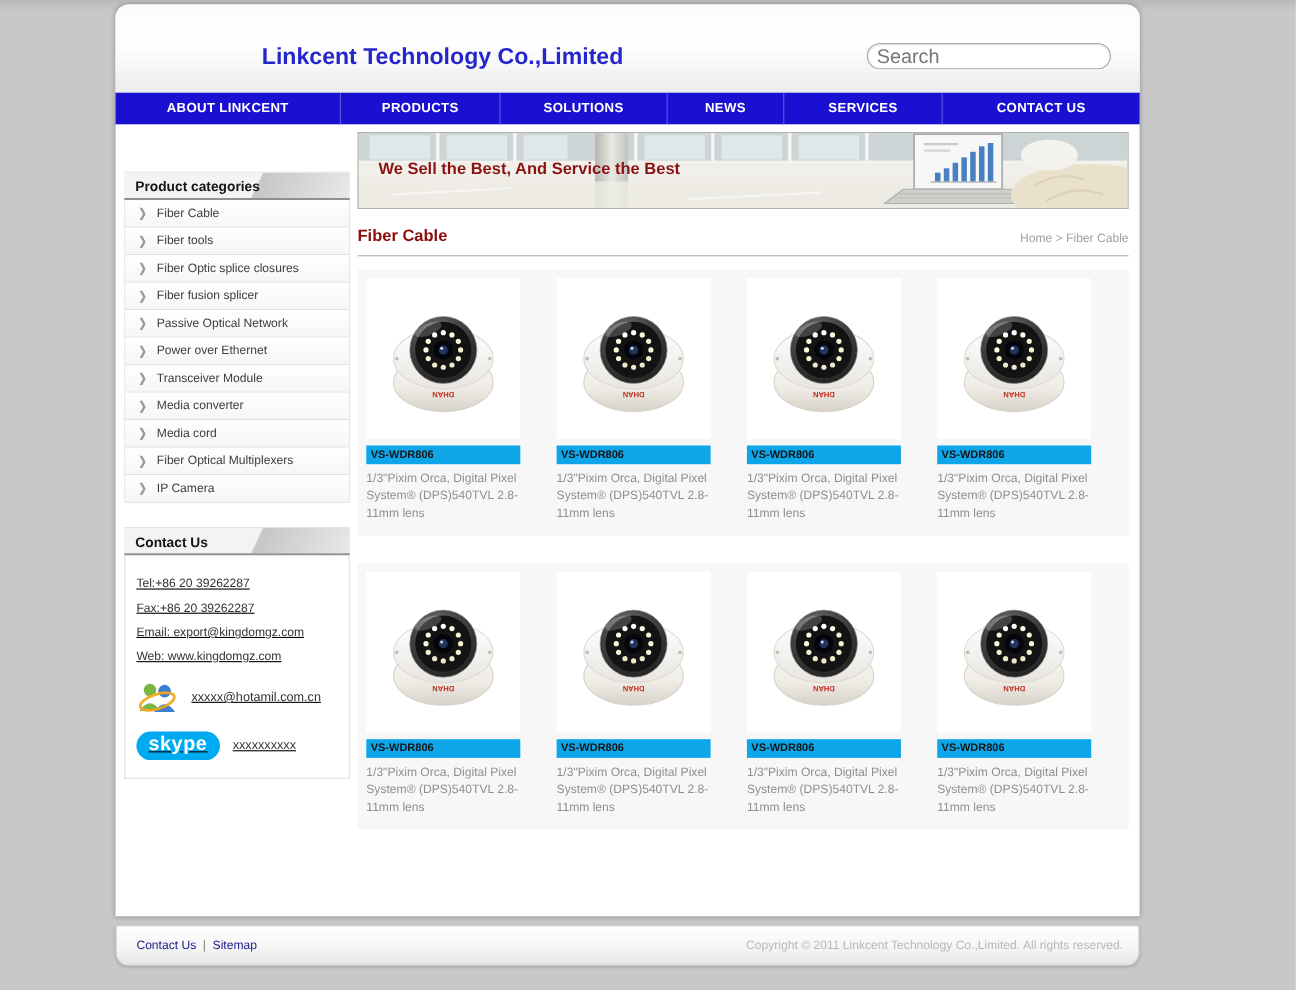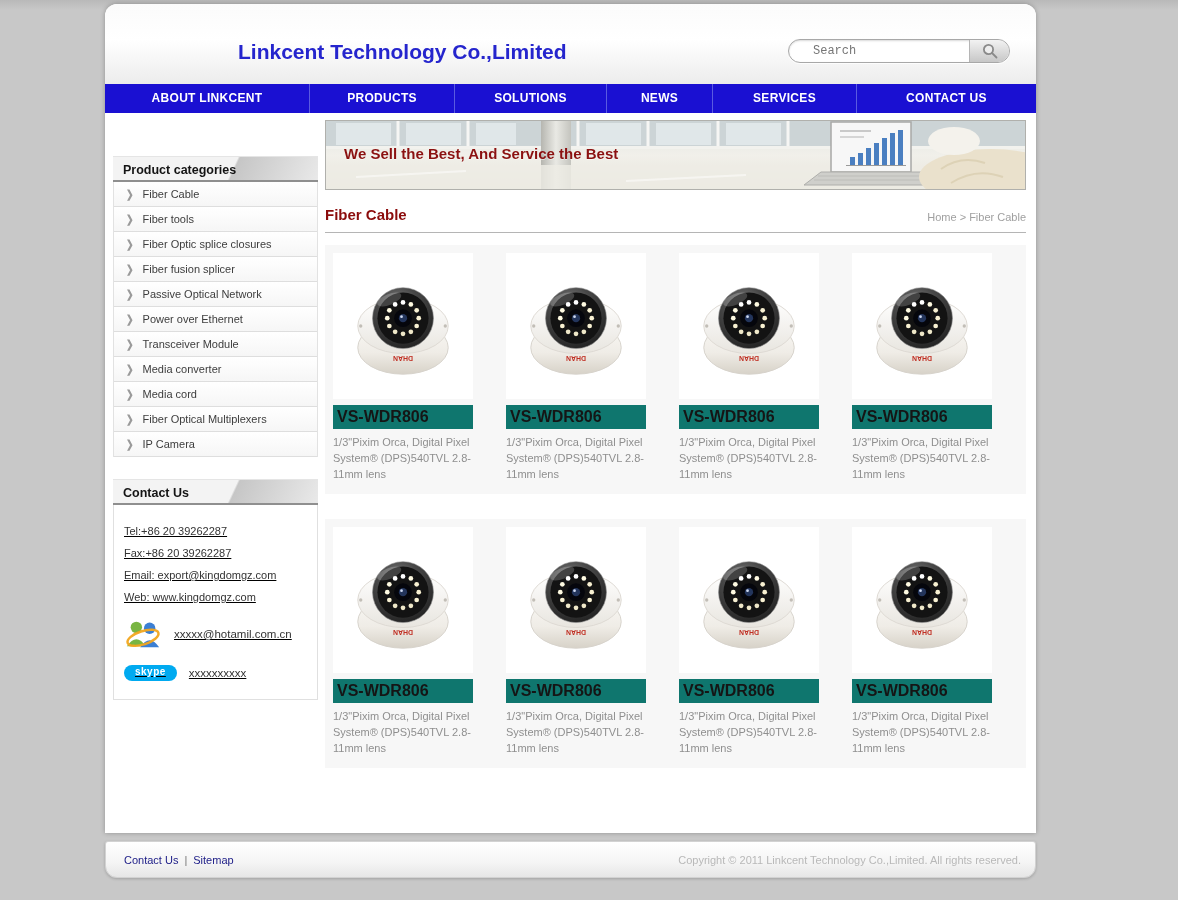--- a/index.html
+++ b/index.html
@@ -24,22 +24,22 @@
   .logo svg { display:block; margin:0 auto; }
   .logo-text { font-family:"Liberation Serif", serif; font-size:21px; color:#2a2ab5; letter-spacing:1px; margin-top:-4px; }
   .company-title { position:absolute; left:133px; top:36px; font-size:21px; font-weight:bold; color:#2525cd; }
   .search {
     position:absolute; right:26px; top:35px; width:222px; height:24px;
     border:1px solid #a8a8a8; border-radius:13px; background:#fff;
     display:flex; align-items:stretch; overflow:hidden;
     box-shadow:0 1px 0 rgba(255,255,255,.8), inset 0 1px 2px rgba(0,0,0,.15);
   }
   .search input {
-    flex:1; border:none; outline:none; padding-left:24px;
-    font-size:12px; color:#444; font-family:Liberation Mono, monospace; background:transparent;
+    flex:1; border:none; outline:none; padding-left:8px;
+    font-size:18px; color:#444; font-family:Liberation Sans, sans-serif; background:transparent;
   }
   .search-btn {
     width:40px; border:none; border-left:1px solid #b5b5b5; cursor:pointer;
     background:linear-gradient(180deg,#f2f2f2,#c7c7c7);
     border-radius:0 13px 13px 0; display:flex; align-items:center; justify-content:center;
   }
   
   .nav { height:29px; background:#1a10d2; display:flex; }
   .nav-item {
     line-height:29px; text-align:center; color:#fff; font-weight:bold; font-size:12px;
@@ -62,21 +62,21 @@
   }
   .arrow { color:#9a9a9a; font-size:9px; font-weight:bold; transform:scaleY(1.2); }
   .contact-hdr { margin-top:22px; }
   .contact-box {
     border:1px solid #e0e0e0; border-top:none; background:#fff;
     padding:10px 6px 16px 10px; min-height:195px;text-decoration:underline;
   }
   .c-line { font-size:11px; color:#333; margin:10px 0; }
   .im-row { display:flex; align-items:center; gap:12px; margin-top:14px; font-size:11.5px; color:#333; }
   .skype-logo {
-    background:#00aaf0; color:#fff; font-weight:bold; font-size:10px;
+    background:#00aaf0; color:#fff; font-weight:bold; font-size:18px;
     padding:1px 11px 4px; border-radius:13px; display:inline-block; letter-spacing:.5px;
   }
   
   .main { position:absolute; left:220px; top:116px; width:701px; }
   .banner { position:relative; height:70px; border:1px solid #b0b0ac; overflow:hidden; background:#eceae4; }
   .banner svg { position:absolute; left:0; top:0; }
   .slogan {
     position:absolute; left:18px; top:24px; color:#8b1111; font-weight:bold; font-size:15px;
     text-shadow:0 1px 0 rgba(255,255,255,.45);
   }
@@ -89,21 +89,21 @@
   .crumb .home { cursor:pointer; }
   
   .prod-row { display:flex; margin-top:12px; background:#f7f7f7; padding:8px 0 12px 8px; }
   .prod-row + .prod-row { margin-top:25px; }
   .card { width:173px; }
   .card-img {
     width:140px; height:146px; background:#fff; cursor:pointer;
     display:flex; align-items:center; justify-content:center;
   }
   .card-name {
-    width:140px; background:#0f766e; font-weight:bold; font-size:16px; color:#151515;
+    width:140px; background:#0ea5e9; font-weight:bold; font-size:10px; color:#151515;
     padding:3px 4px; margin-top:6px; cursor:pointer;
   }
   .card-desc { width:142px; font-size:11px; color:#8f8f8f; line-height:16px; margin-top:5px; }
   
   .footer {
     position:absolute; left:105px; top:841px; width:931px; height:37px;
     background:linear-gradient(180deg,#ffffff 0%,#f4f4f4 60%,#e6e6e6 100%);
     border:1px solid #d2d2d2; border-radius:3px 3px 12px 12px;
     display:flex; align-items:center; justify-content:space-between; padding:0 14px 0 18px;
     box-shadow:0 1px 3px rgba(0,0,0,.2);

